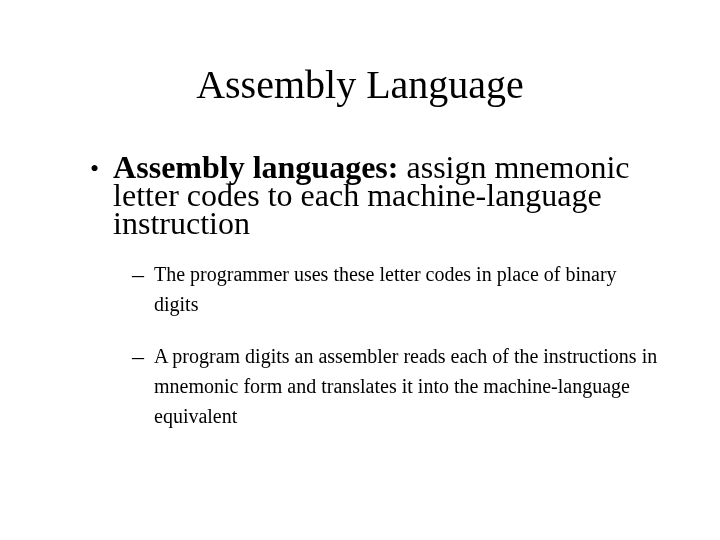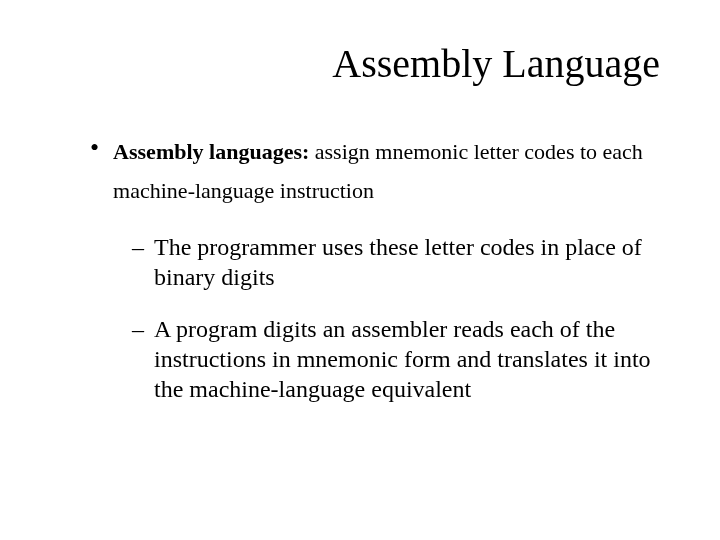--- a/index.html
+++ b/index.html
@@ -12,57 +12,57 @@
       height: 540px;
       background: #ffffff;
       font-family: "Times New Roman", Times, serif;
       color: #000000;
       padding: 40px 60px 40px 60px;
       overflow: hidden;
     }
     .slide-title {
       font-size: 40px;
       font-weight: normal;
-      text-align: right;
-      margin-top: 0;
+      text-align: center;
+      margin-top: 21px;
       margin-bottom: 45px;
     }
     .main-bullet {
       display: flex;
       align-items: flex-start;
       margin-left: 30px;
       margin-bottom: 22px;
     }
     .main-bullet .bullet-marker {
       font-size: 26px;
       line-height: 32px;
       margin-right: 14px;
       flex-shrink: 0;
     }
     .main-bullet .bullet-content {
-      font-size: 22px;
-      line-height: 39px;
+      font-size: 32px;
+      line-height: 28px;
     }
     .main-bullet .bullet-content .bold-term {
       font-weight: bold;
     }
     .sub-bullet {
       display: flex;
       align-items: flex-start;
       margin-left: 72px;
       margin-bottom: 22px;
     }
     .sub-bullet .dash-marker {
       font-size: 24px;
       line-height: 30px;
       margin-right: 10px;
       flex-shrink: 0;
     }
     .sub-bullet .sub-content {
-      font-size: 24px;
+      font-size: 20px;
       line-height: 30px;
     }
   </style>
 </head>
 <body>
 
 <h1 class="slide-title">Assembly Language</h1>
 
 <div class="main-bullet">
   <span class="bullet-marker">•</span>

